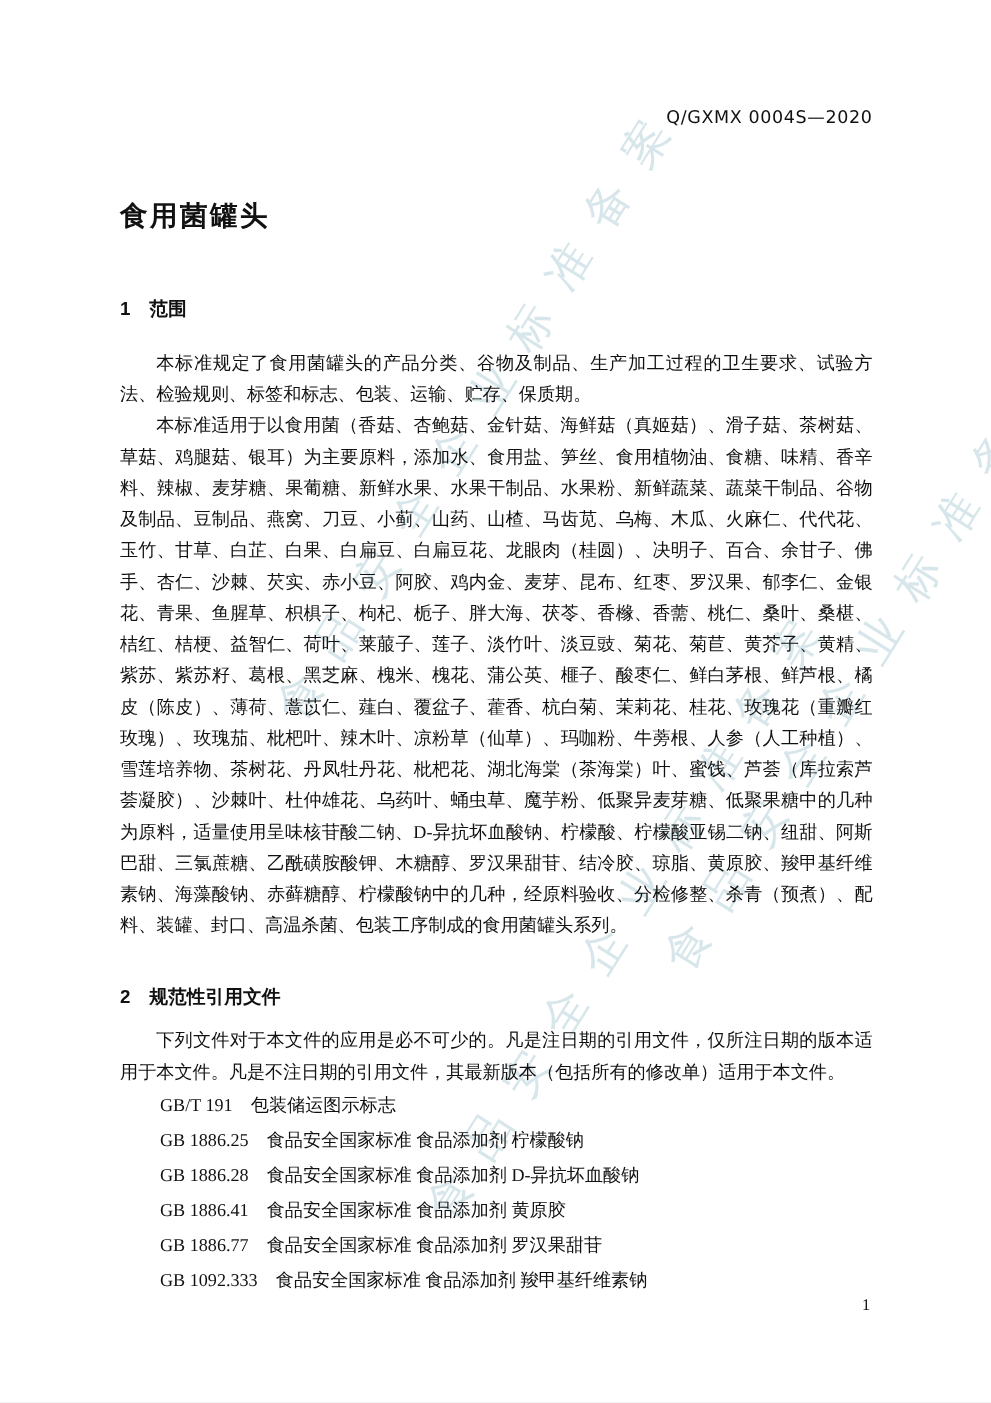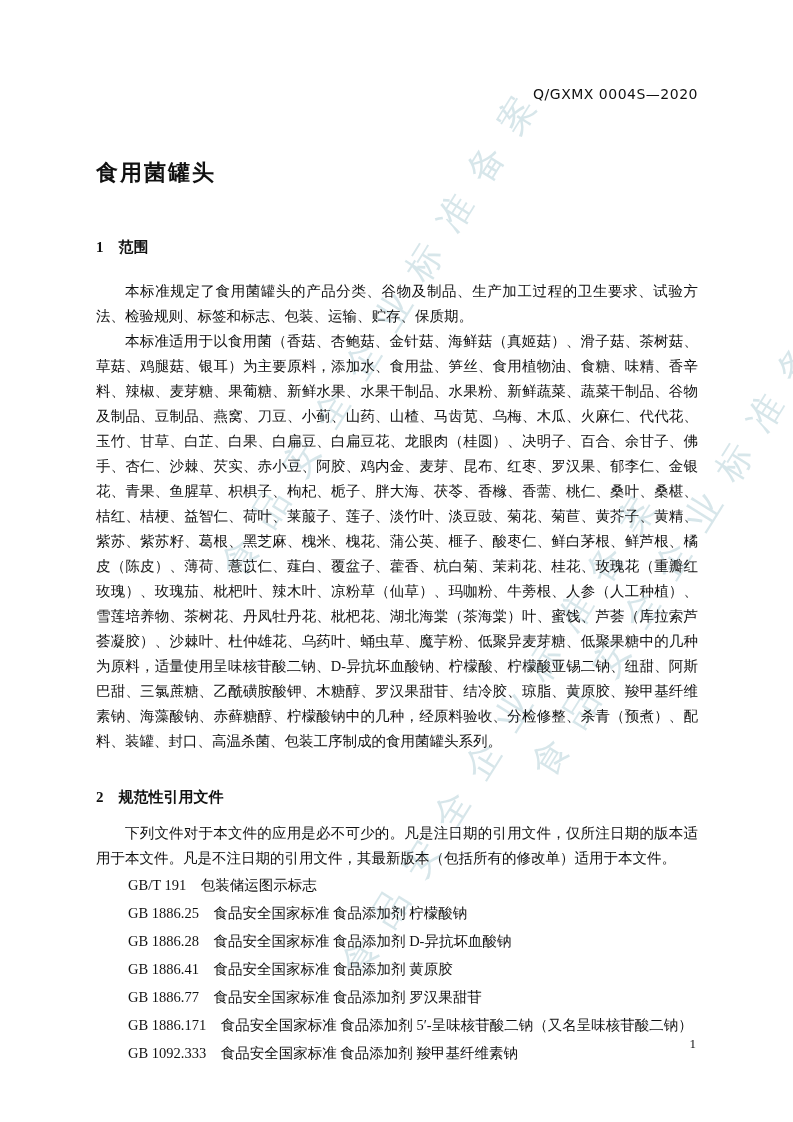--- a/index.html
+++ b/index.html
@@ -27,21 +27,21 @@
   }
   .doc-title {
     margin-top: 56px;
     font-family: "DejaVu Sans", "Liberation Sans", sans-serif;
     font-size: 22px;
     font-weight: bold;
     letter-spacing: 2px;
   }
   .section-heading {
     margin-top: 50px;
-    font-family: Liberation Serif, serif;
+    font-family: Liberation Sans, sans-serif;
     font-size: 15px;
     font-weight: bold;
   }
   .section-heading.second { margin-top: 34px; }
   .body-para {
     margin-top: 22px;
     font-size: 14.5px;
     line-height: 25px;
     text-align: justify;
     text-indent: 2em;
@@ -101,21 +101,20 @@
     <h2 class="section-heading second">2　规范性引用文件</h2>
 
     <p class="body-para intro-para">下列文件对于本文件的应用是必不可少的。凡是注日期的引用文件，仅所注日期的版本适用于本文件。凡是不注日期的引用文件，其最新版本（包括所有的修改单）适用于本文件。</p>
 
     <div class="ref-list">
       <p class="ref-item">GB/T 191　包装储运图示标志</p>
       <p class="ref-item">GB 1886.25　食品安全国家标准  食品添加剂  柠檬酸钠</p>
       <p class="ref-item">GB 1886.28　食品安全国家标准  食品添加剂  D-异抗坏血酸钠</p>
       <p class="ref-item">GB 1886.41　食品安全国家标准  食品添加剂  黄原胶</p>
       <p class="ref-item">GB 1886.77　食品安全国家标准  食品添加剂  罗汉果甜苷</p>
-      <p class="ref-item">GB 1886.171　食品安全国家标准  食品添加剂  5′-呈味核苷酸二钠（又名呈味核苷酸二钠）</p>
       <p class="ref-item">GB 1092.333　食品安全国家标准  食品添加剂  羧甲基纤维素钠</p>
     </div>
 
   </div>
 
   <div class="page-number">1</div>
 
 </div>
 
 </body></html>

